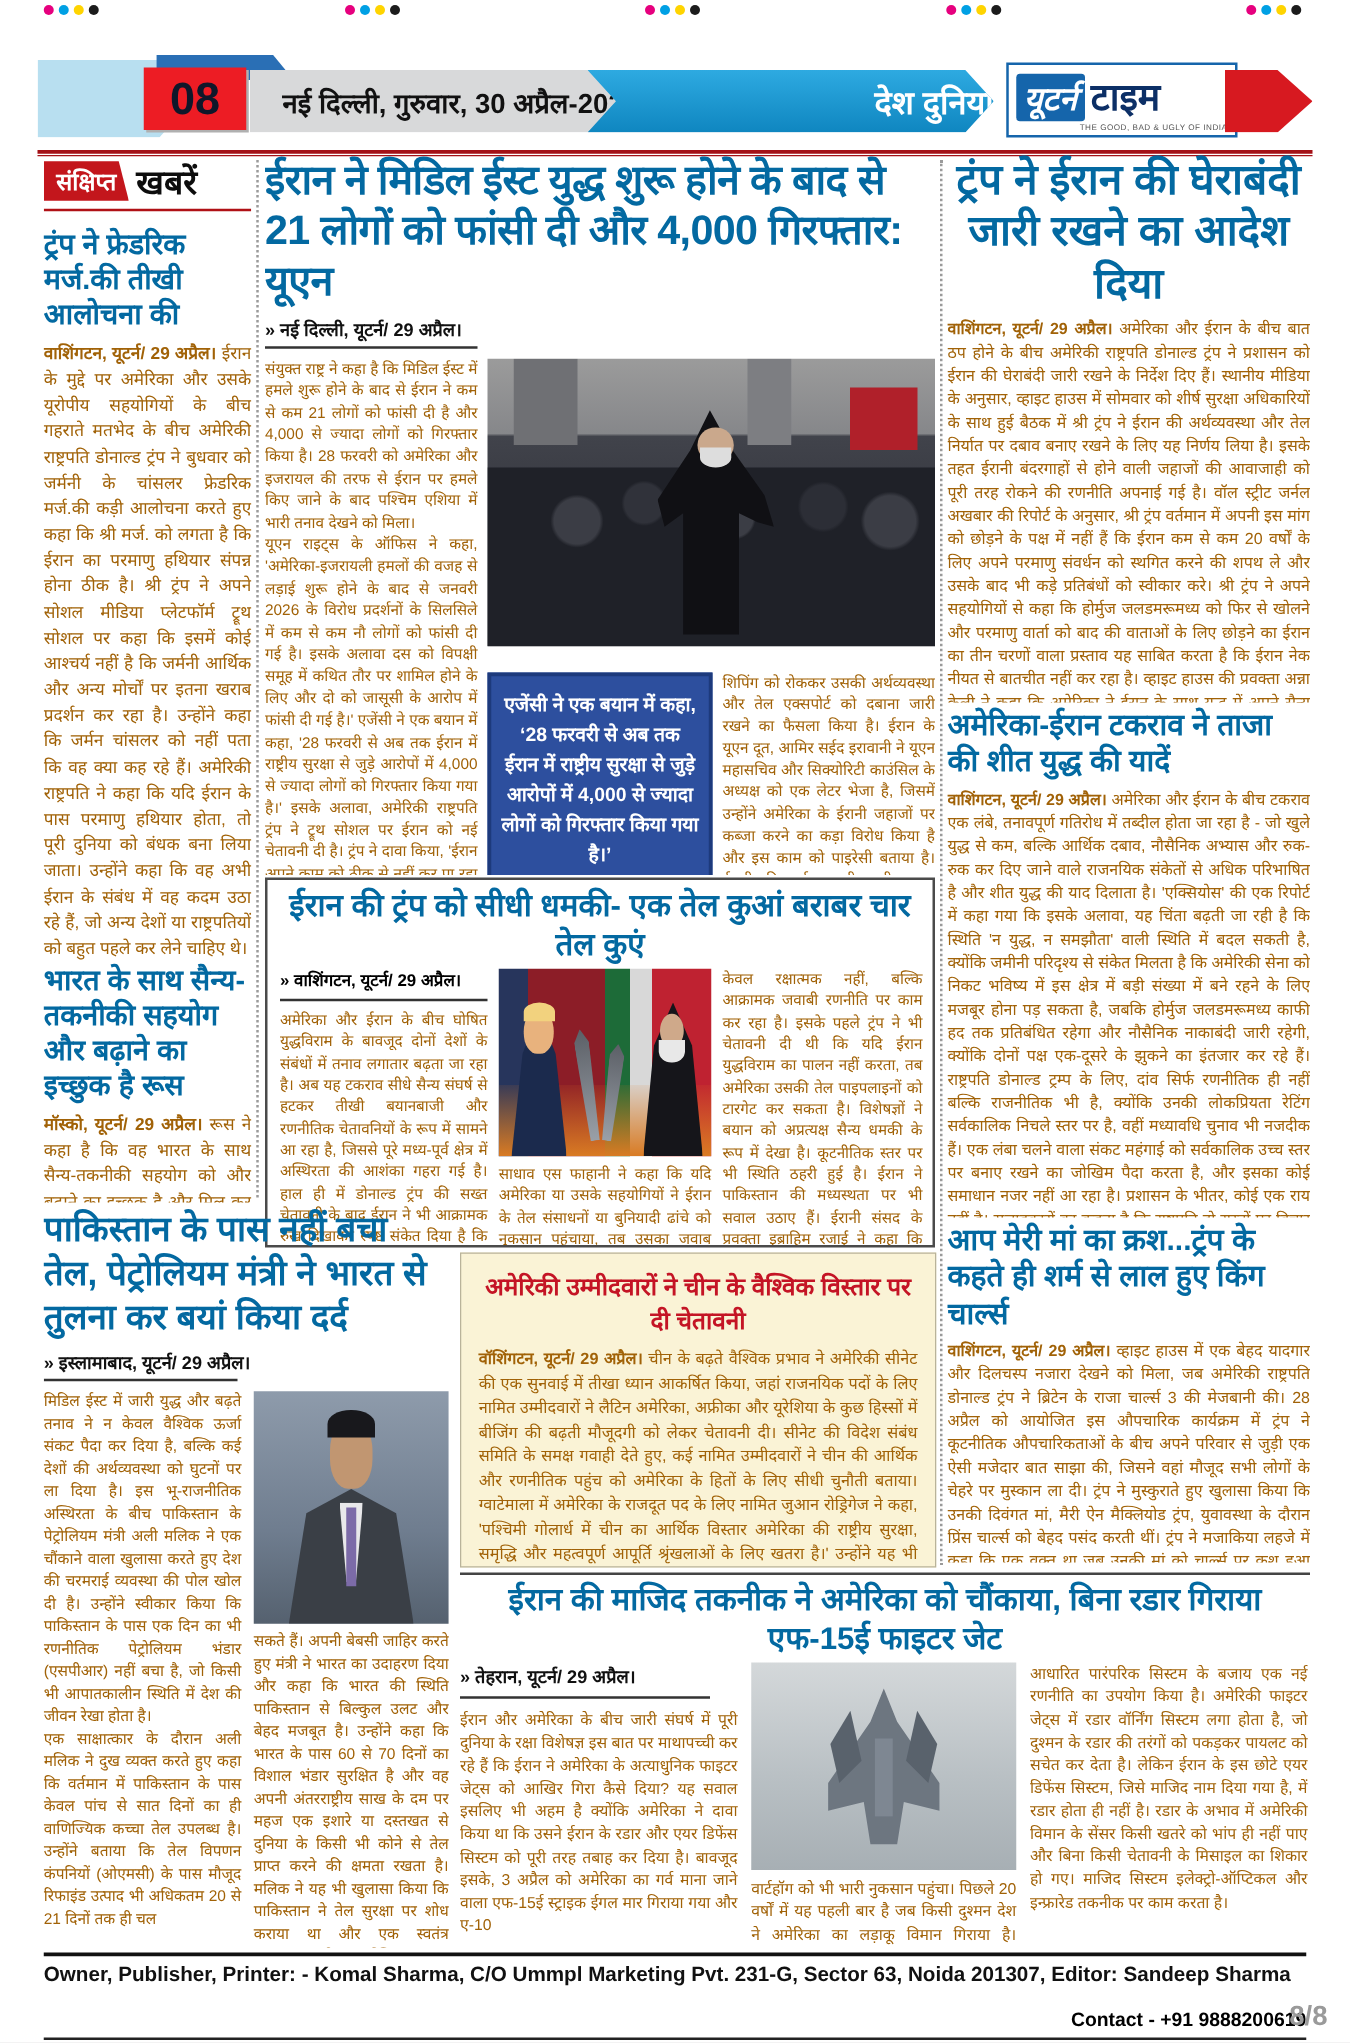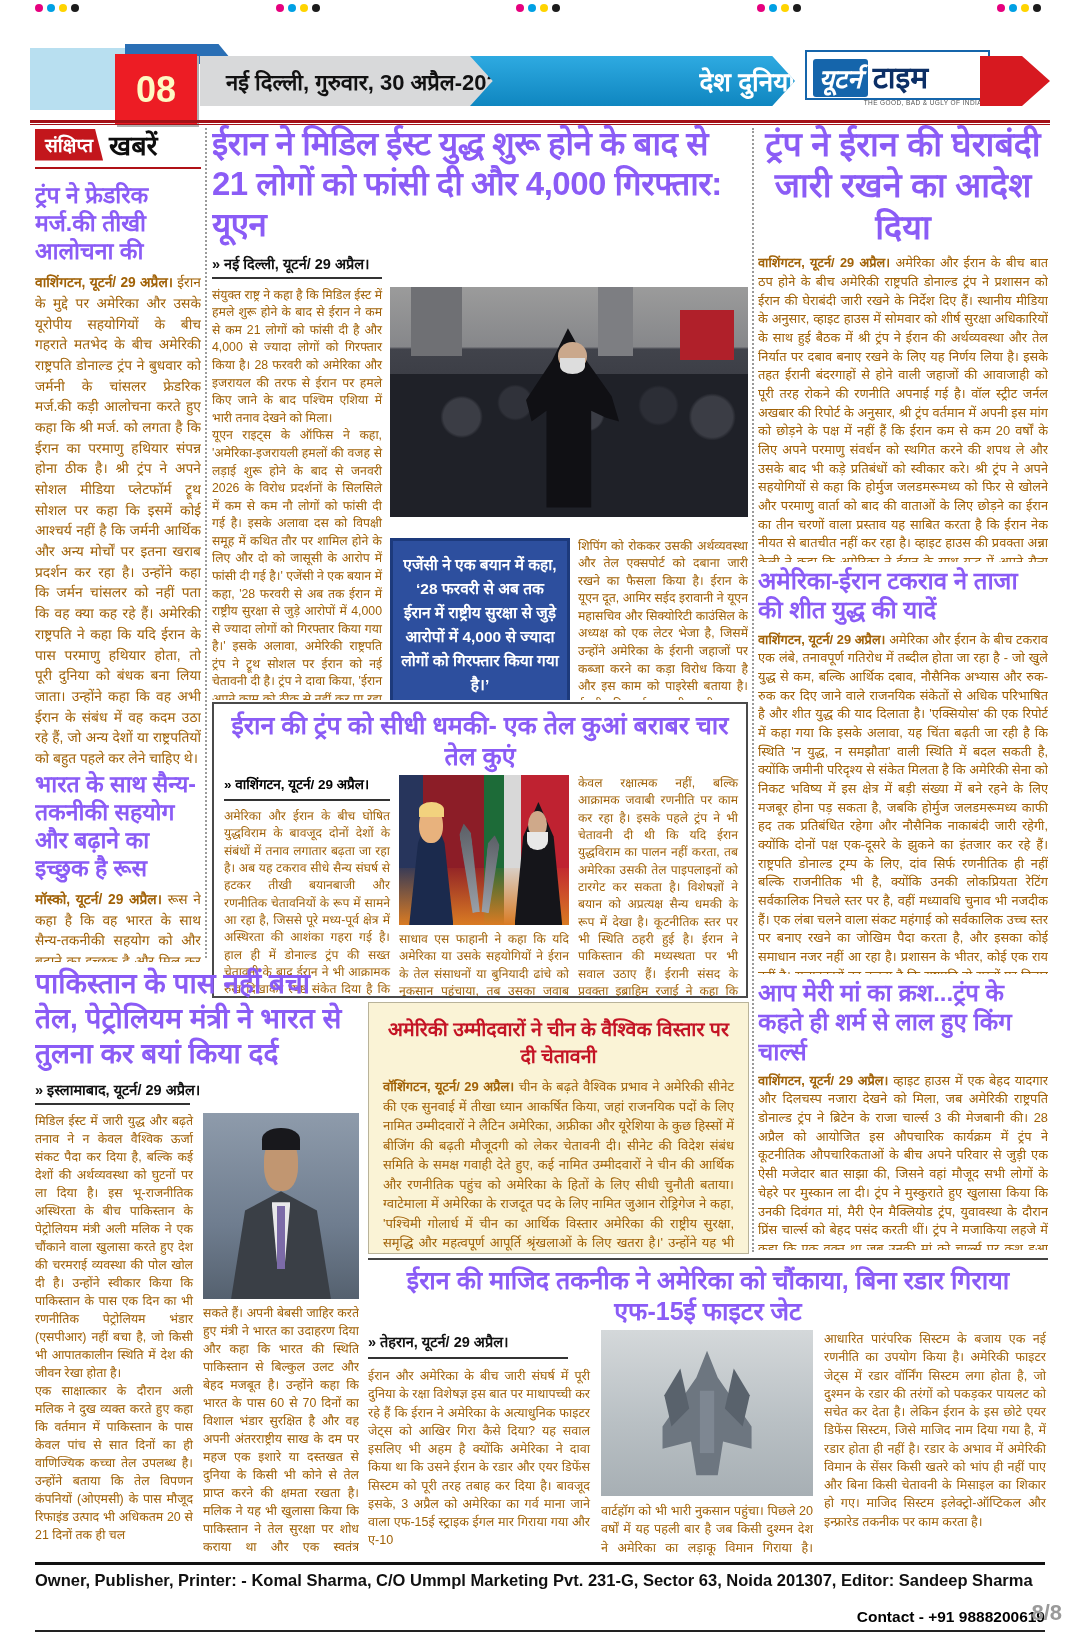--- a/index.html
+++ b/index.html
@@ -10,40 +10,40 @@
   
   .reg-strip { position:absolute; top:4px; left:35px; right:35px; display:flex; justify-content:space-between; }
   .reg-cluster { display:flex; align-items:center; }
   .dot { width:8px; height:8px; border-radius:50%; display:inline-block; margin-right:4px; }
   .d-m{background:#e6007e}.d-c{background:#00a0e4}.d-y{background:#ffd400}.d-k{background:#1c1c1c}
 
   
   .masthead { position:absolute; top:44px; left:30px; right:30px; height:74px; }
   .mh-lightblue { position:absolute; left:0; top:4px; width:125px; height:62px; background:#b8dff0; clip-path:polygon(0 0,78% 0,100% 50%,78% 100%,0 100%); }
   .mh-bluechip { position:absolute; left:95px; top:0; width:110px; height:20px; background:#2a6fb5; clip-path:polygon(0 0,85% 0,100% 100%,0 100%); }
-  .mh-pageno { position:absolute; left:85px; top:10px; width:82px; height:71px; background:#ed1c24; color:#fef9c3; font-size:36px; font-weight:800; display:flex; align-items:center; justify-content:center; box-shadow:2px 2px 0 #b0b0b0; }
+  .mh-pageno { position:absolute; left:85px; top:10px; width:82px; height:50px; background:#ed1c24; color:#0f172a; font-size:36px; font-weight:800; display:flex; align-items:center; justify-content:center; box-shadow:2px 2px 0 #b0b0b0; }
   .mh-datebar { position:absolute; left:170px; top:12px; width:468px; height:50px; background:#d8d9da; clip-path:polygon(0 0,94% 0,100% 50%,94% 100%,0 100%); display:flex; align-items:center; padding-left:26px; }
   .mh-date { font-size:22px; font-weight:700; color:#111; }
   .mh-sectionbar { position:absolute; left:440px; top:12px; width:325px; height:50px; background:linear-gradient(180deg,#2eaae1,#0f86c0); clip-path:polygon(0 0,93% 0,100% 50%,93% 100%,0 100%,7% 50%); display:flex; align-items:center; justify-content:flex-end; }
   .mh-section { color:#fff; font-size:26px; font-weight:800; }
-  .mh-logo { position:absolute; left:775px; top:6px; width:185px; height:50px; border:2px solid #1565ab; background:#fff; padding:4px 6px 14px 6px; }
+  .mh-logo { position:absolute; left:775px; top:6px; width:185px; height:60px; border:2px solid #1565ab; background:#fff; padding:4px 6px 14px 6px; }
   .logo-row { display:flex; align-items:baseline; }
   .logo-p1 { background:#1565ab; color:#fff; font-weight:800; font-size:26px; padding:1px 6px; border-radius:3px; font-style:italic; }
   .logo-p2 { color:#0c2f66; font-weight:800; font-size:30px; margin-left:5px; }
   .logo-tag { font-size:6.5px; color:#555; text-align:right; margin-top:2px; letter-spacing:.4px; }
   .mh-redarrow { position:absolute; right:0; top:12px; width:70px; height:50px; background:#d71920; clip-path:polygon(0 0,60% 0,100% 50%,60% 100%,0 100%,0 0); }
   .red-rule { position:absolute; left:30px; right:30px; top:120px; height:5px; border-top:3px solid #a41117; border-bottom:1px solid #a41117; }
 
   
   .vr { position:absolute; border-left:2px dotted #9a9a9a; }
   .vr1 { left:205px; top:128px; height:830px; }
   .vr2 { left:752px; top:128px; height:1124px; }
 
   
-  .hl { font-weight:800; color:#8b5cf6; line-height:1.22; }
+  .hl { font-weight:800; color:#0369a1; line-height:1.22; }
   .body-txt { color:#a16207; text-align:justify; white-space:pre-line; }
   .byline-inline { font-weight:800; }
   .byline-row { font-weight:700; font-size:14.5px; color:#111; margin:8px 0 2px 0; }
   .byline-rule { height:2px; background:#333; width:170px; margin:4px 0 8px 0; }
 
   
   .briefs { position:absolute; left:35px; top:126px; width:166px; height:836px; overflow:hidden; }
   .briefs-head { display:flex; align-items:center; border-bottom:2px solid #b01116; padding-bottom:4px; }
   .briefs-red { background:#c3161c; color:#fff; font-weight:800; font-size:19px; padding:3px 10px; clip-path:polygon(0 0,88% 0,100% 100%,0 100%); }
   .briefs-rest { font-weight:800; font-size:27px; margin-left:6px; color:#0d0d0d; }

